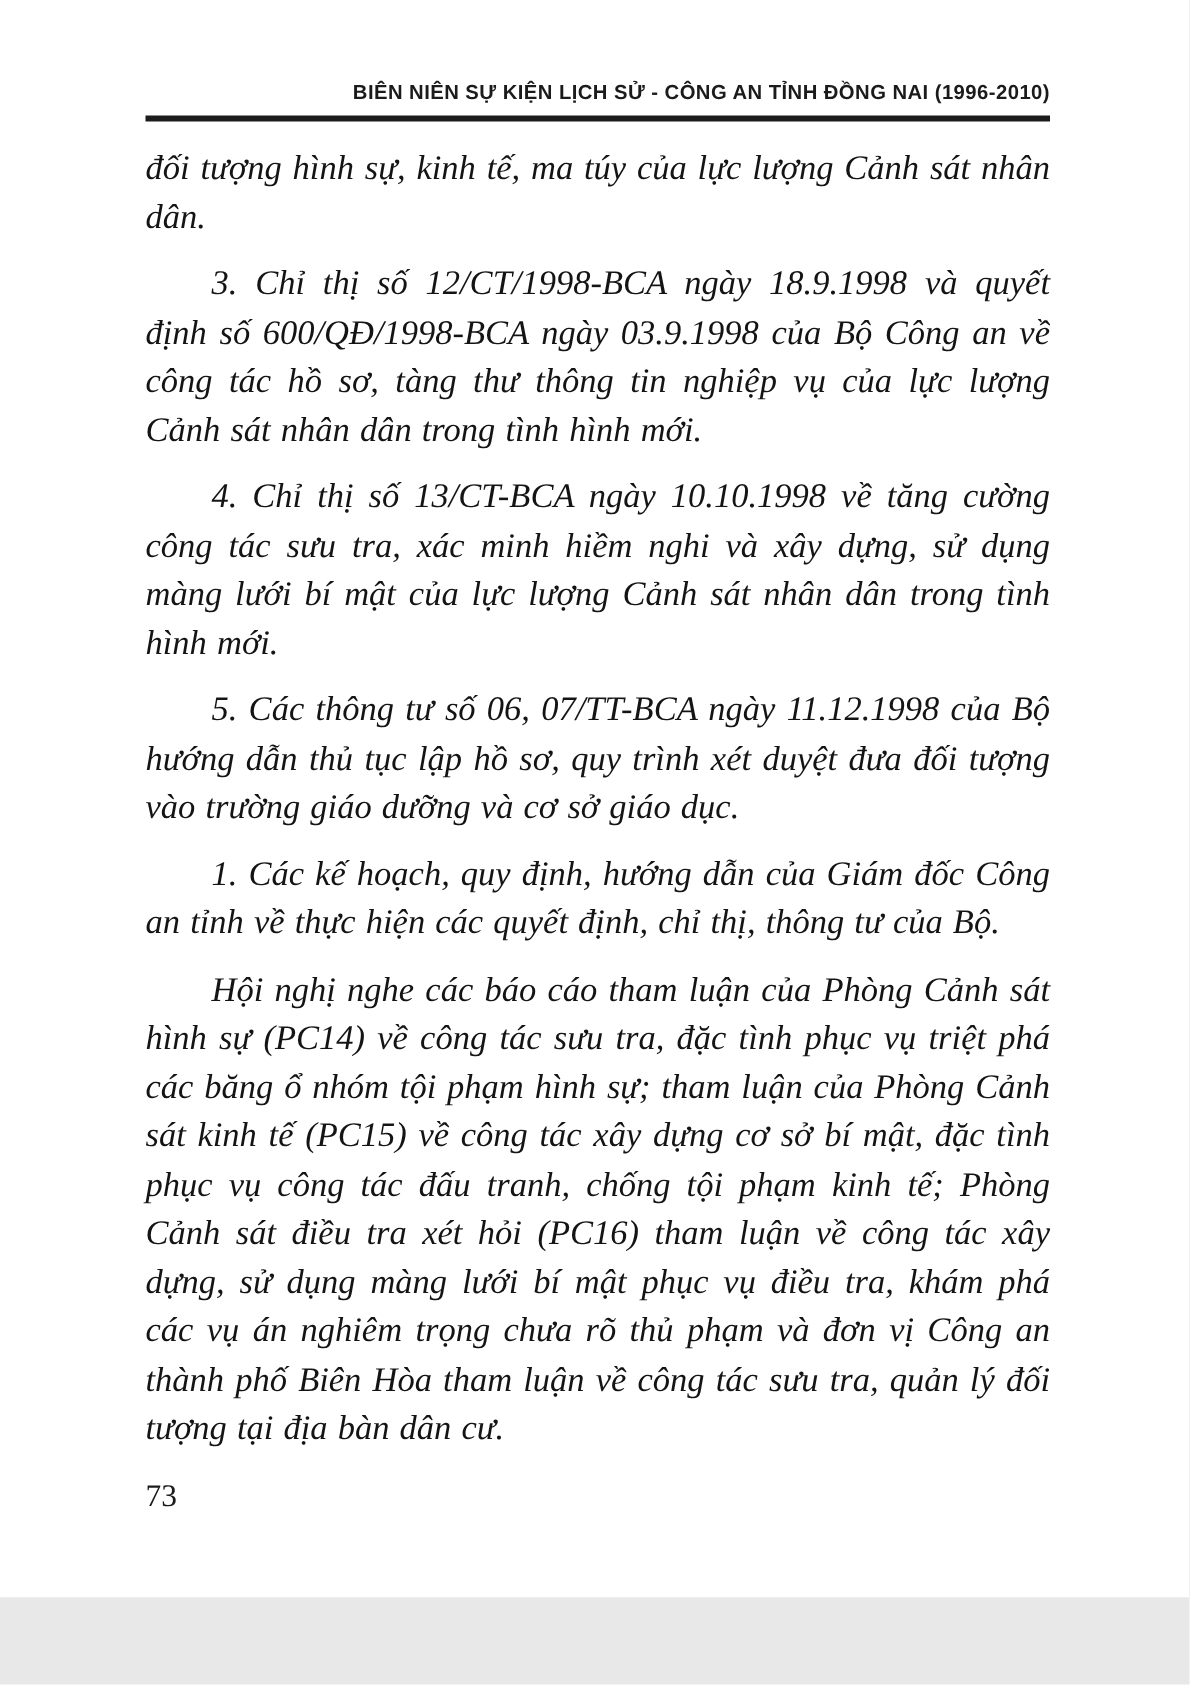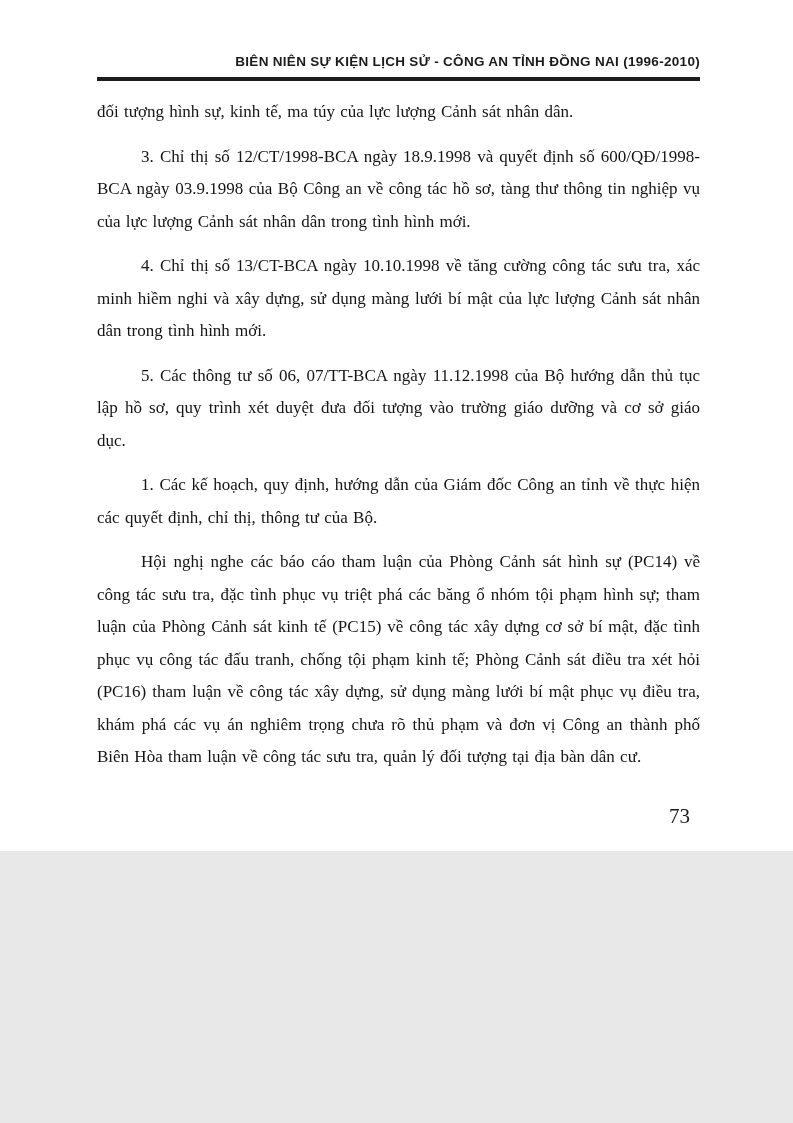--- a/index.html
+++ b/index.html
@@ -3,21 +3,21 @@
 <meta charset="utf-8">
 <style>
   html, body {
     margin: 0;
     padding: 0;
     background: #e8e8e8;
   }
   .page {
     position: relative;
     width: 793px;
-    height: 851px;
+    height: 1065px;
     margin: 0 auto;
     background: #ffffff;
     overflow: hidden;
     font-family: "Liberation Serif", "DejaVu Serif", serif;
     color: #141414;
   }
   .content {
     position: absolute;
     left: 97px;
     top: 54px;
@@ -29,35 +29,36 @@
     font-weight: bold;
     font-size: 13.5px;
     letter-spacing: 0.3px;
     color: #1b1b1b;
     padding-bottom: 8px;
     border-bottom: 4px solid #1c1c1c;
     white-space: nowrap;
   }
   .body-text {
     margin-top: 15px;
-    font-size: 17px;
+    font-size: 23px;
     line-height: 32.5px;
     text-align: justify;
     text-justify: inter-word;
+    font-style: italic;
   }
   .body-text p {
     margin: 0 0 12px 0;
     word-spacing: 1px;
   }
   .body-text p.indent {
     text-indent: 44px;
   }
   .page-number {
-    margin-top: 30px;
-    text-align: right;
+    margin-top: 16px;
+    text-align: left;
     padding-right: 10px;
     font-size: 21px;
     color: #1a1a1a;
   }
 </style>
 </head>
 <body>
 
 <div class="page">
   <div class="content">

